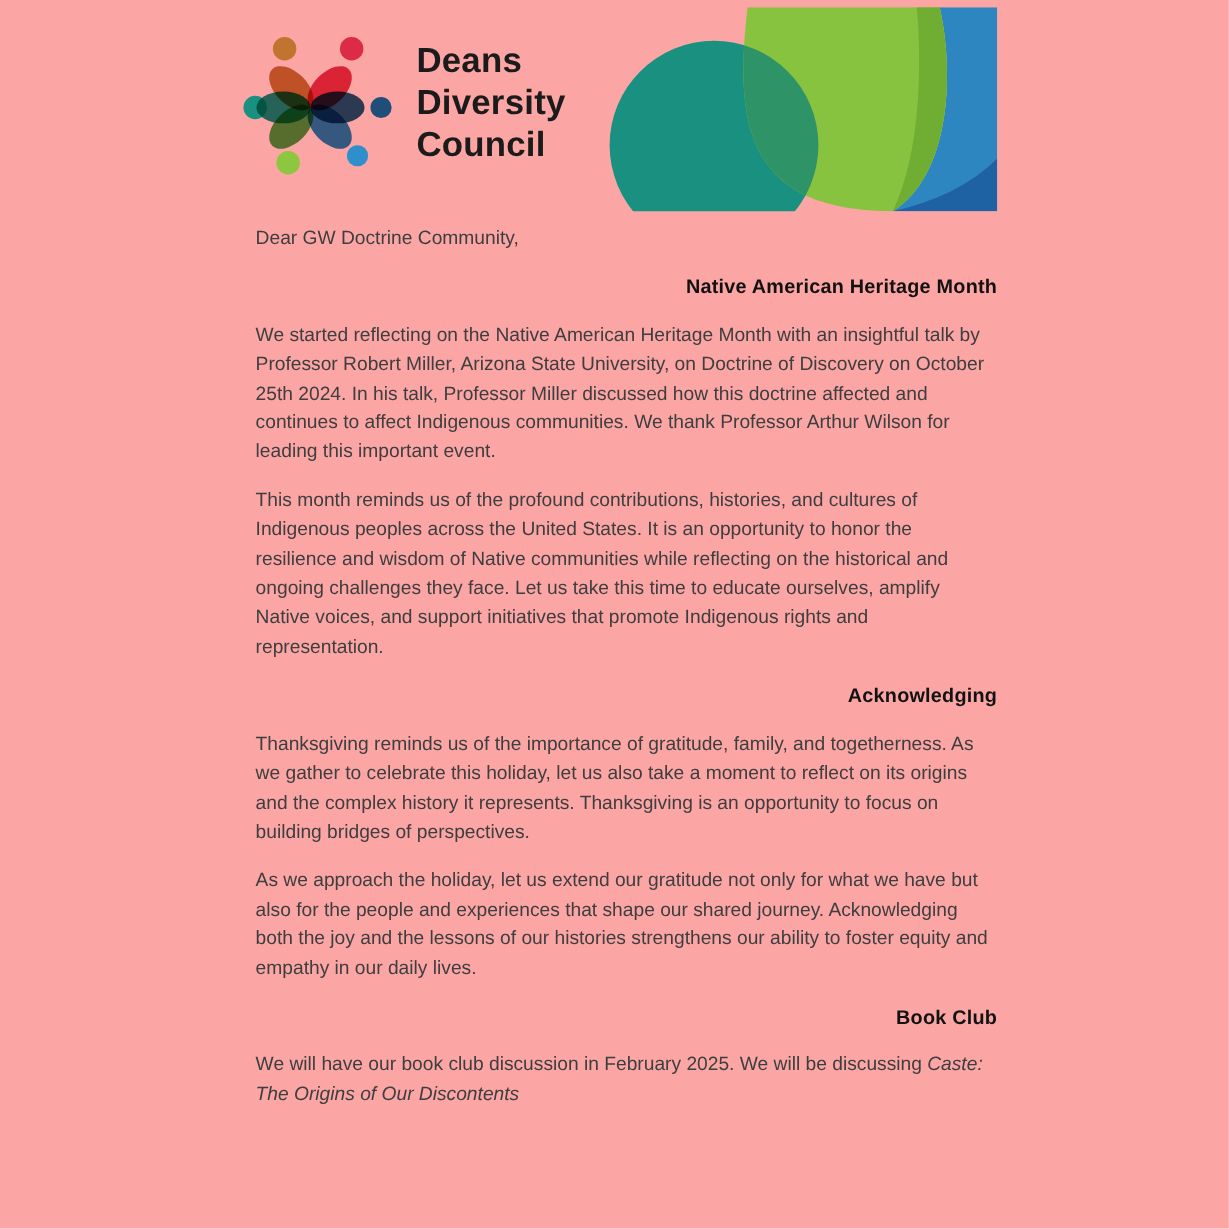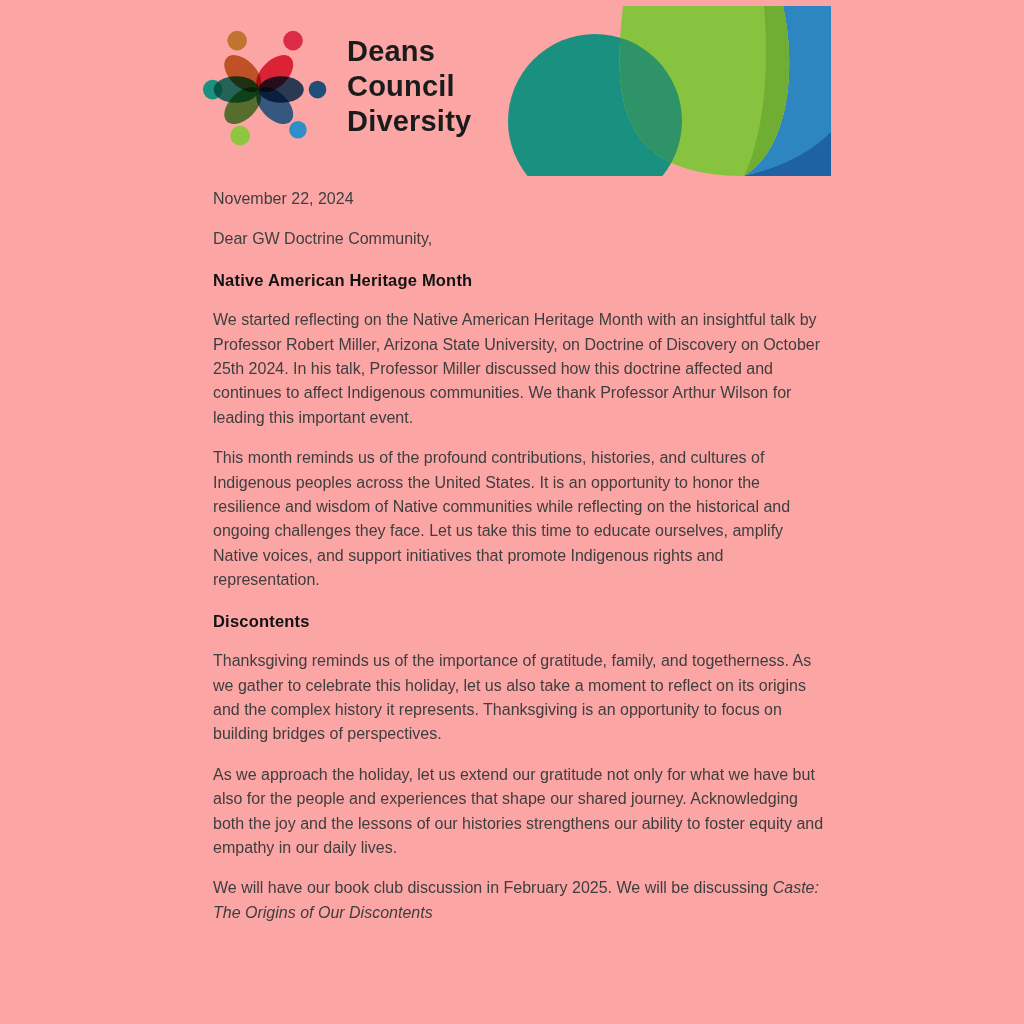--- a/index.html
+++ b/index.html
@@ -20,21 +20,21 @@
   }
   .wordmark span { display: block; }
   .banner { position: absolute; left: 500px; top: 6px; }
   .content {
     position: absolute; left: 213px; top: 187px; width: 618px;
     font-size: 16px; line-height: 24.4px; color: var(--c-text, #3e3e3e);
   }
   .content p { margin: 0 0 16px 0; }
   .content h3 {
     margin: 0 0 16px 0; font-size: 16.5px; line-height: 24.4px;
-    font-weight: 700; text-align: left; color: var(--c-heading, #121212);
+    font-weight: 700; text-align: right; color: var(--c-heading, #121212);
     letter-spacing: 0.2px;
   }
   .content em { font-style: italic; }
   .petal { mix-blend-mode: multiply; opacity: 0.95; }
 </style>
 </head>
 <body>
 
 <div class="page">
 
@@ -50,22 +50,22 @@
     <ellipse class="petal" cx="46.7" cy="54.7" rx="13.5" ry="23" transform="rotate(-45 46.7 54.7)" style="fill:var(--c-logo-orange)"></ellipse>
     <ellipse class="petal" cx="79.3" cy="54.7" rx="13.5" ry="23" transform="rotate(45 79.3 54.7)" style="fill:var(--c-logo-red)"></ellipse>
     <ellipse class="petal" cx="40" cy="71" rx="13.5" ry="23" transform="rotate(90 40 71)" style="fill:var(--c-teal)"></ellipse>
     <ellipse class="petal" cx="86" cy="71" rx="13.5" ry="23" transform="rotate(90 86 71)" style="fill:var(--c-logo-navy)"></ellipse>
     <ellipse class="petal" cx="46.7" cy="87.3" rx="13.5" ry="23" transform="rotate(45 46.7 87.3)" style="fill:var(--c-logo-green)"></ellipse>
     <ellipse class="petal" cx="79.3" cy="87.3" rx="13.5" ry="23" transform="rotate(135 79.3 87.3)" style="fill:var(--c-logo-blue)"></ellipse>
   </svg>
 
   <div class="wordmark">
     <span>Deans</span>
+    <span>Diversity</span>
     <span>Council</span>
-    <span>Diversity</span>
   </div>
 
   <svg class="banner" width="331" height="170" viewBox="0 0 331 170" aria-hidden="true">
     <defs>
       <clipPath id="banner-circle-clip">
           <circle cx="95" cy="115" r="87"></circle>
         </clipPath>
     </defs>
 
     <path d="M283,0 L331,0 L331,170 L244,170 C291,141 296,58 283,0 Z" style="fill:var(--c-blue)"></path>
@@ -75,26 +75,26 @@
     <path d="M123,0 C112,95 120,170 244,170 C291,141 296,58 283,0 Z" style="fill:var(--c-leaf-green)"></path>
 
     <path d="M283,0 C296,58 291,141 244,170 C268,120 268,45 264,0 Z" style="fill:var(--c-band-green)"></path>
 
     <path d="M123,0 C112,95 120,170 244,170 C291,141 296,58 283,0 Z" clip-path="url(#banner-circle-clip)" style="fill:var(--c-overlap-green)"></path>
 
     <path d="M244,170 C278,162 308,149 331,126 L331,170 Z" style="fill:var(--c-blue-dark)"></path>
   </svg>
 
   <div class="content">
-    <p>November 22, 2024</p>
     <p>Dear GW Doctrine Community,</p>
     <div>
         <h3>Native American Heritage Month</h3>
         <p><span>We started reflecting on the Native American Heritage Month with an insightful talk by Professor Robert Miller, Arizona State University, on Doctrine of Discovery on October 25th 2024. In his talk, Professor Miller discussed how this doctrine affected and continues to affect Indigenous communities. We thank Professor Arthur Wilson for leading this important event.</span></p>
         <p><span>This month reminds us of the profound contributions, histories, and cultures of Indigenous peoples across the United States. It is an opportunity to honor the resilience and wisdom of Native communities while reflecting on the historical and ongoing challenges they face. Let us take this time to educate ourselves, amplify Native voices, and support initiatives that promote Indigenous rights and representation.</span></p>
-        <h3>Discontents</h3>
+        <h3>Acknowledging</h3>
         <p><span>Thanksgiving reminds us of the importance of gratitude, family, and togetherness. As we gather to celebrate this holiday, let us also take a moment to reflect on its origins and the complex history it represents. Thanksgiving is an opportunity to focus on building bridges of perspectives.</span></p>
         <p><span>As we approach the holiday, let us extend our gratitude not only for what we have but also for the people and experiences that shape our shared journey. Acknowledging both the joy and the lessons of our histories strengthens our ability to foster equity and empathy in our daily lives.</span></p>
+        <h3>Book Club</h3>
         <p><span>We will have our book club discussion in February 2025. We will be discussing </span><em>Caste: The Origins of Our Discontents</em></p>
       </div>
   </div>
 
 </div>
 
 </body></html>

